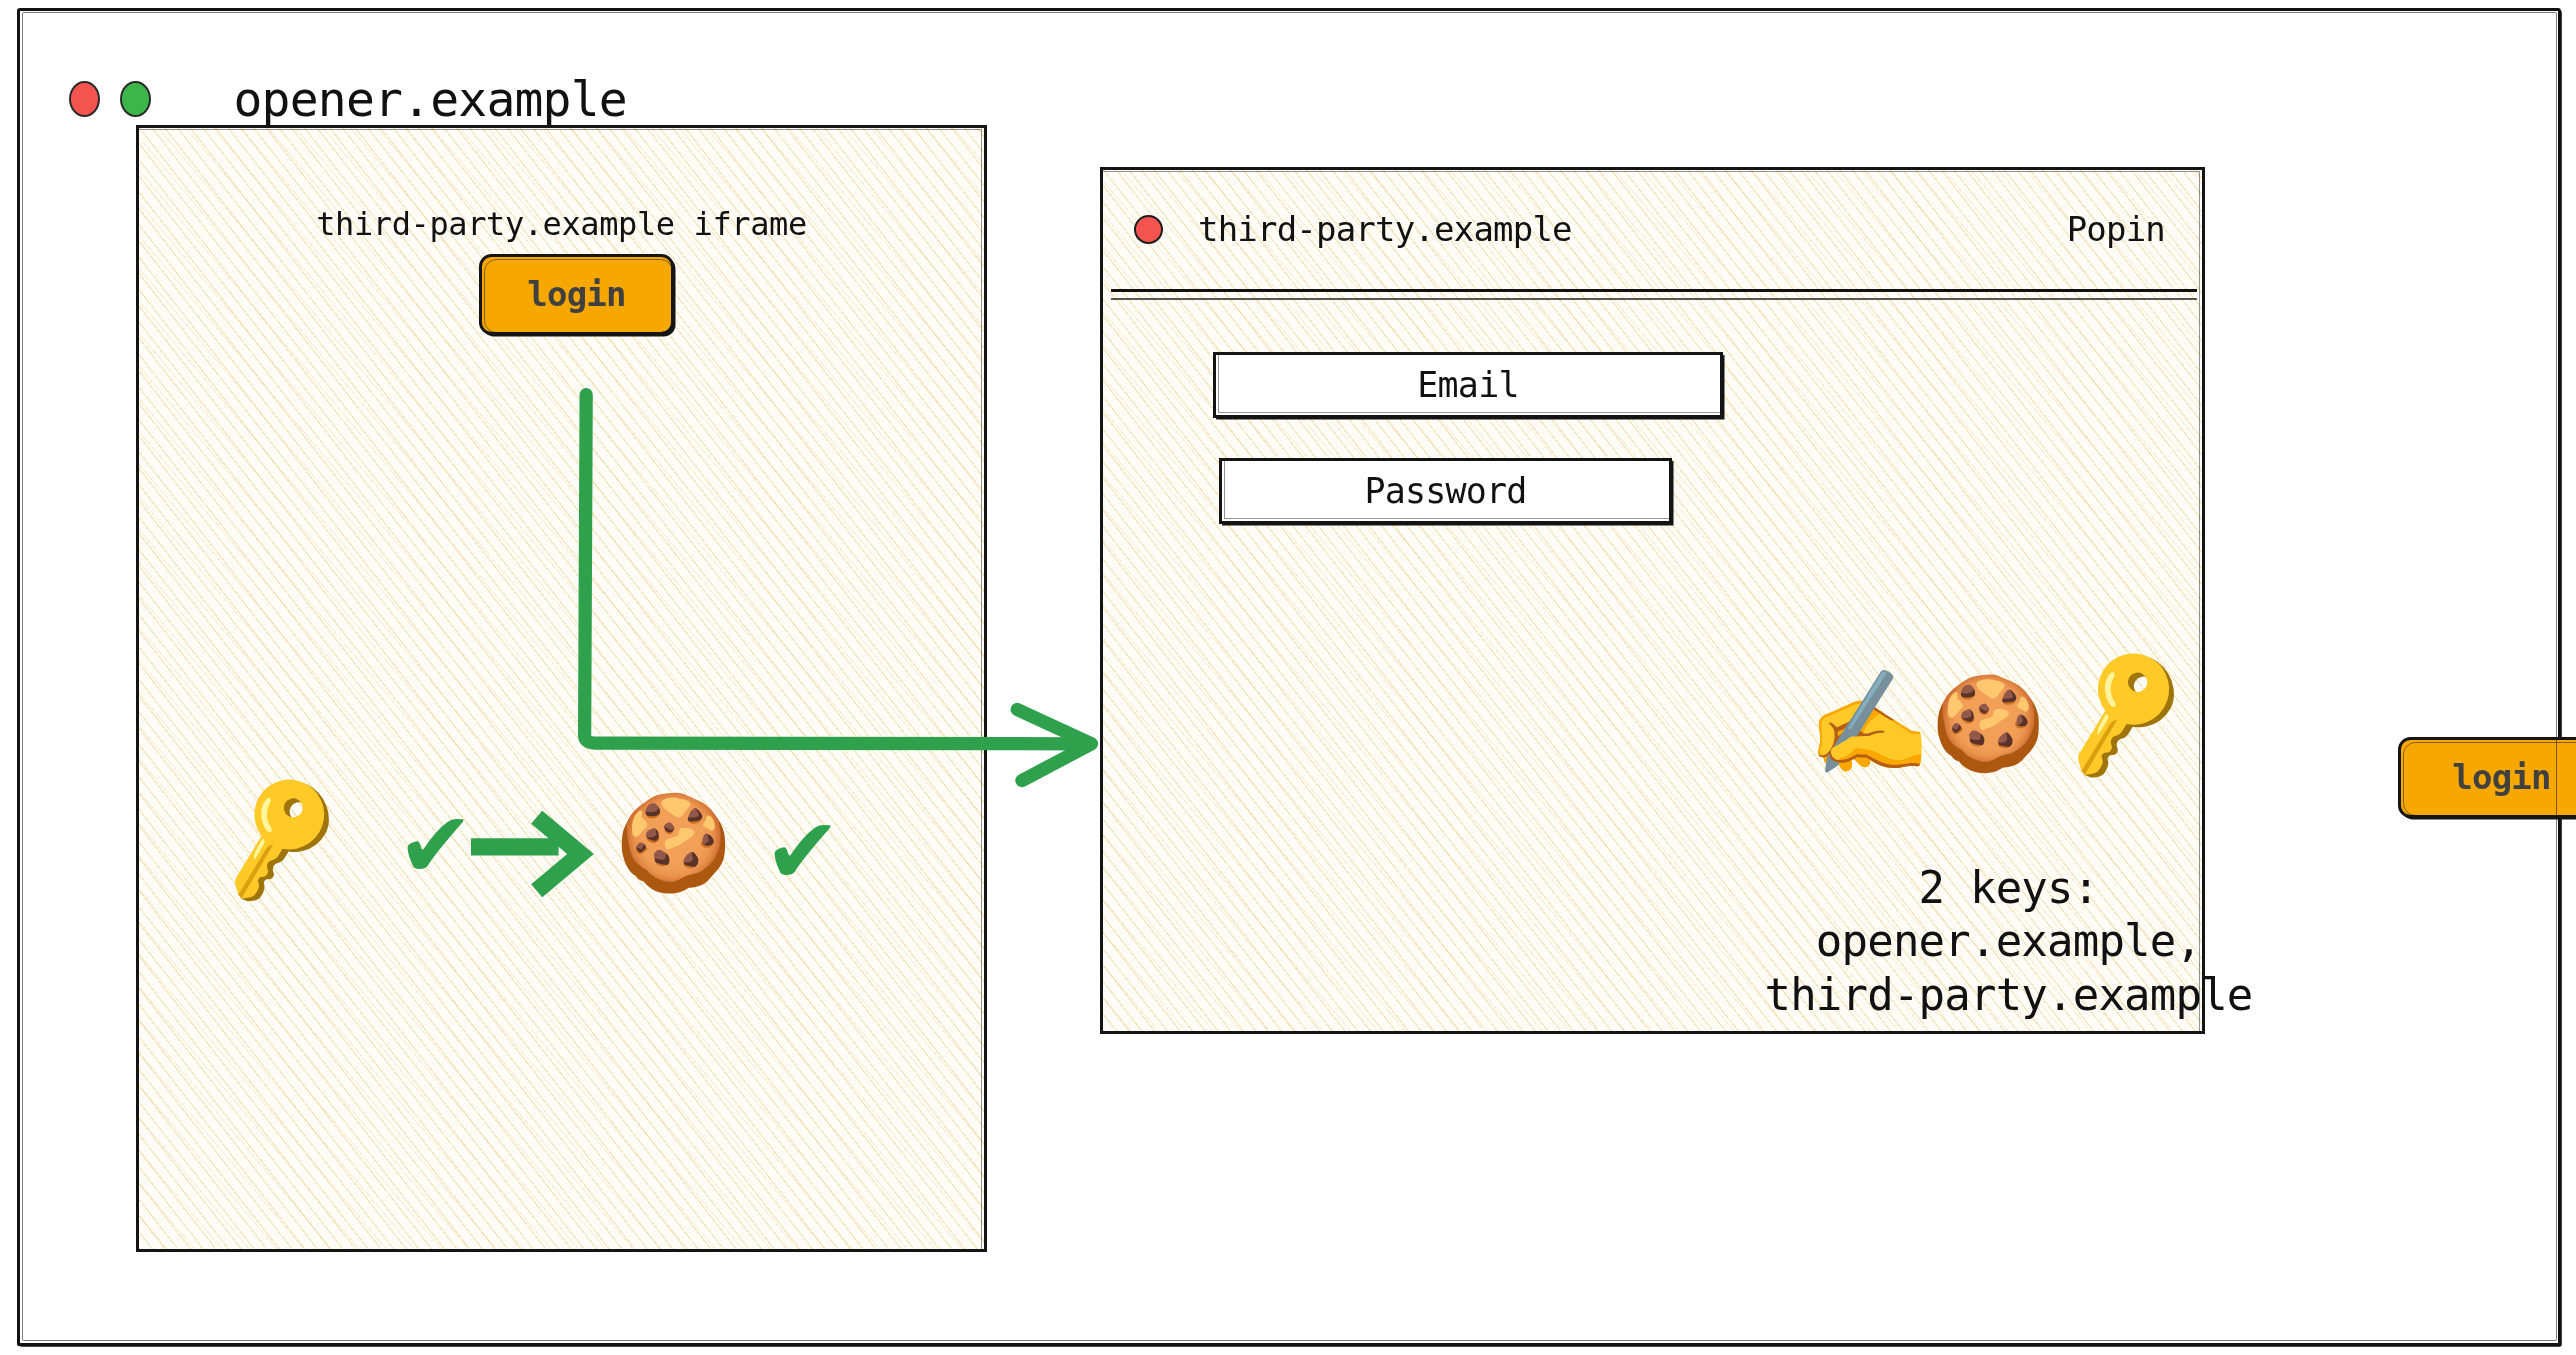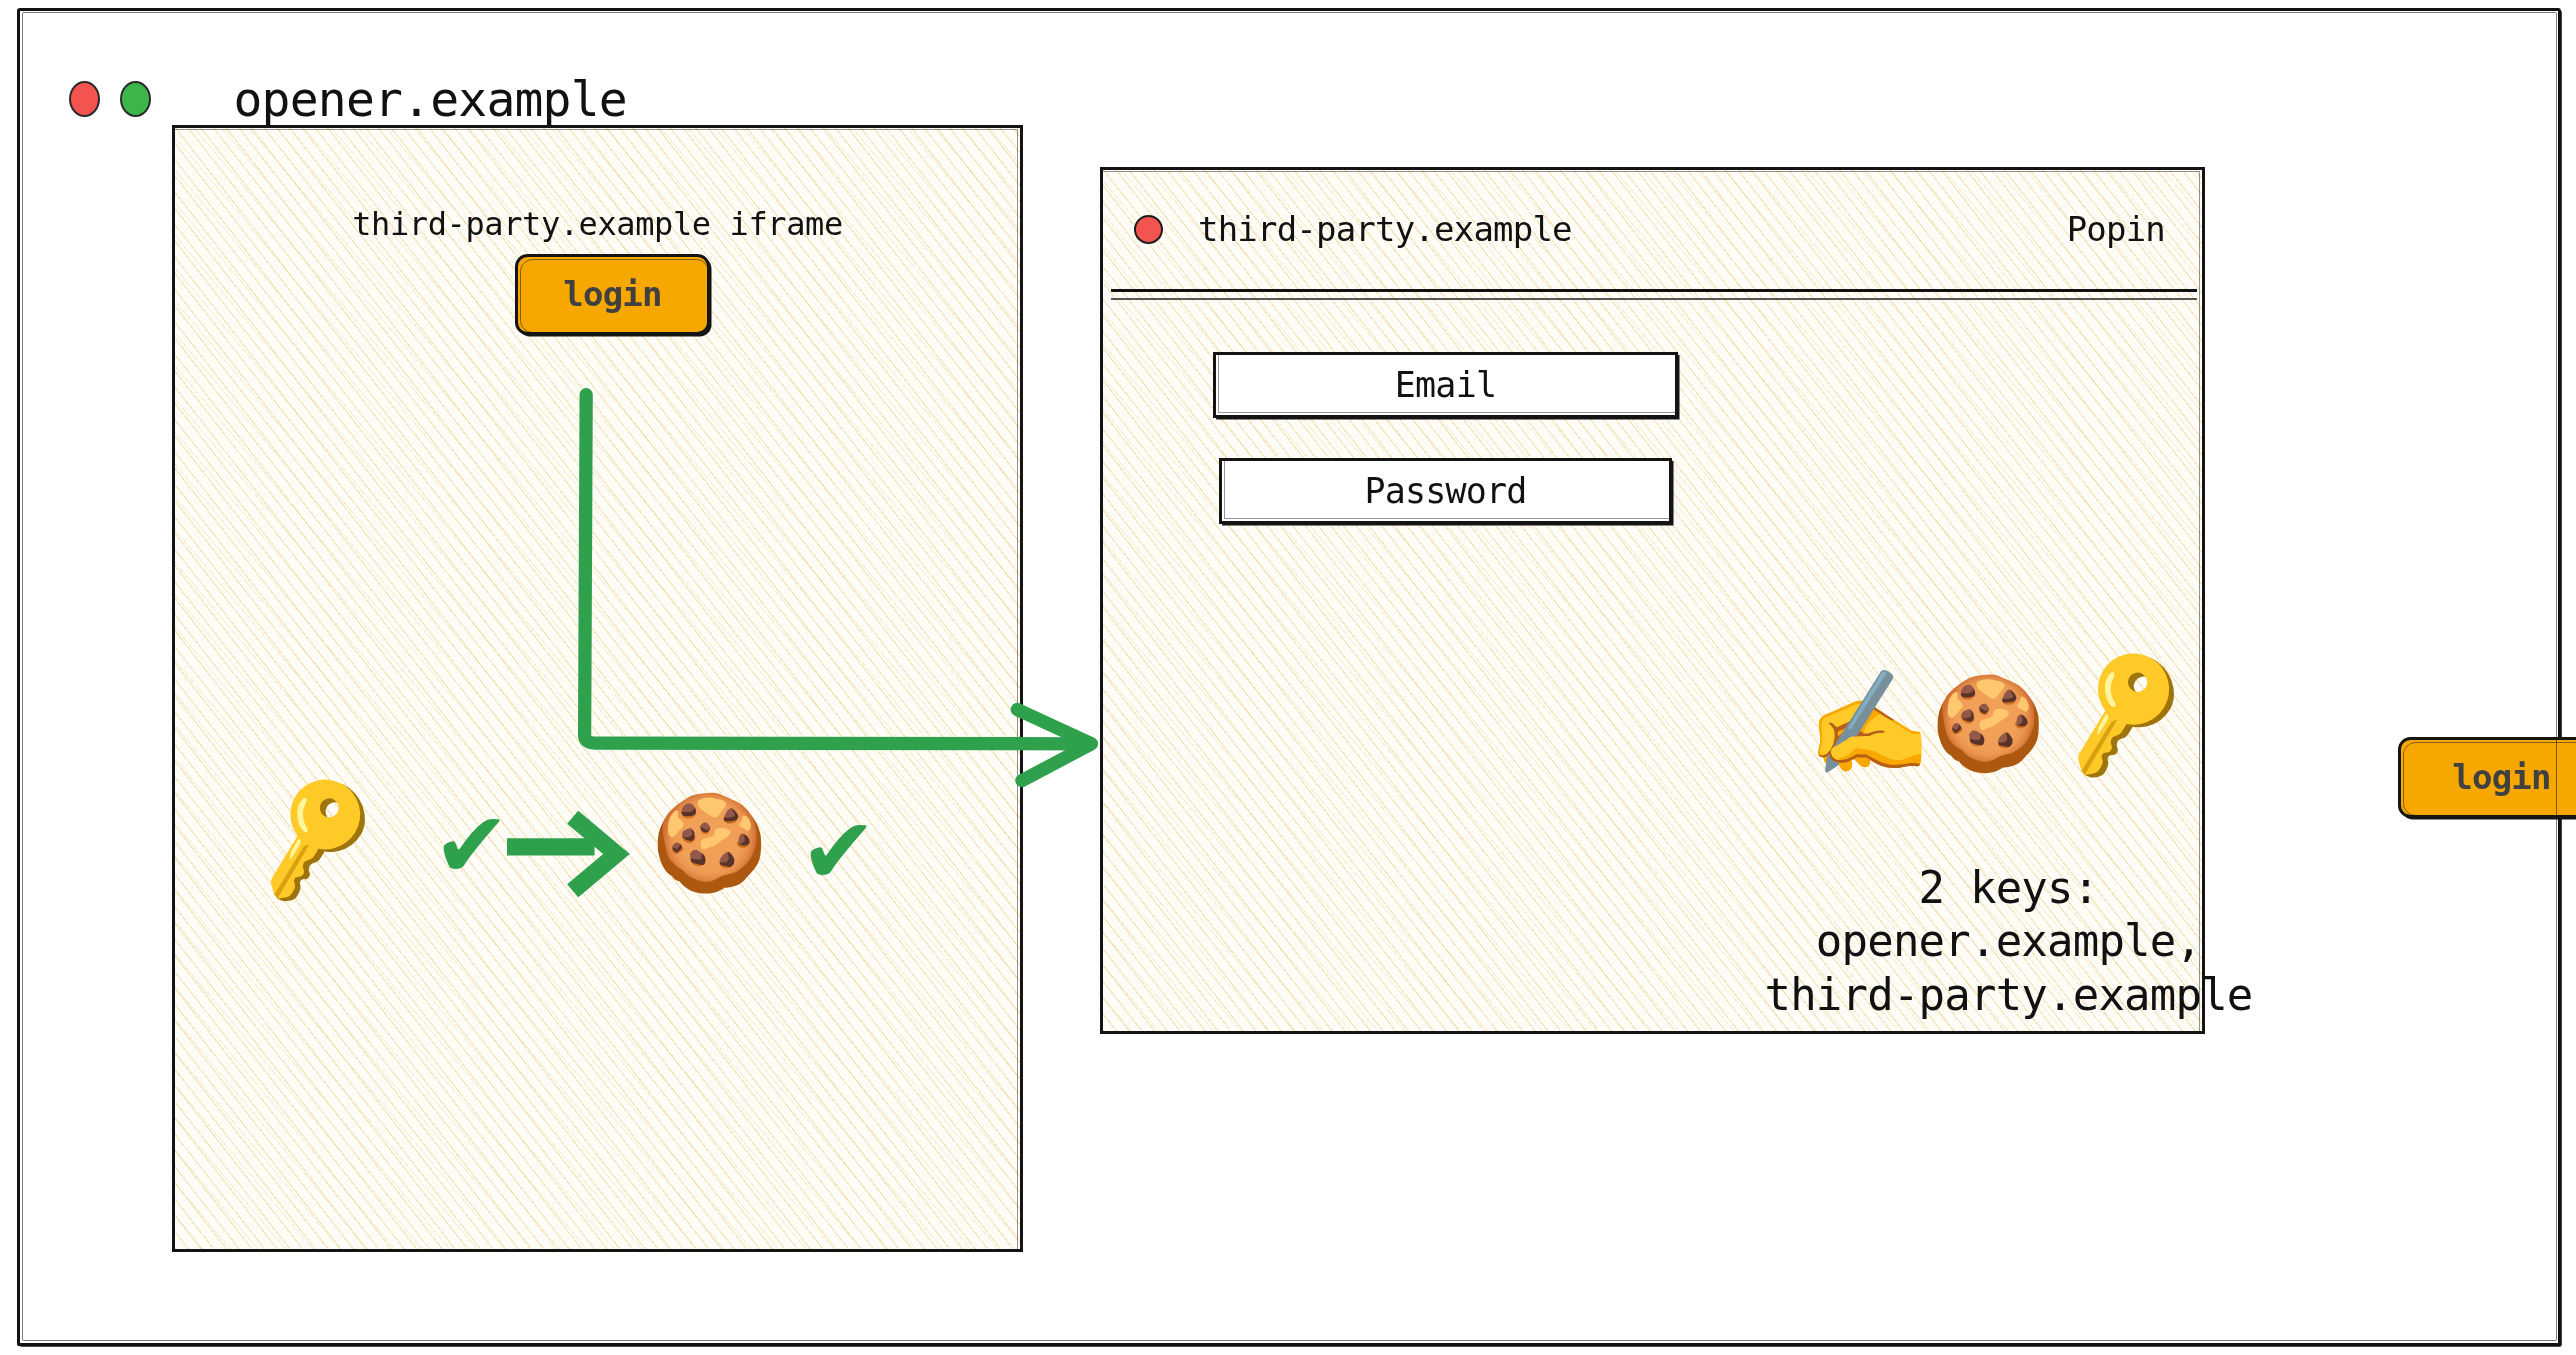--- a/index.html
+++ b/index.html
@@ -65,21 +65,21 @@
     border:3.1px solid #141414;
     box-sizing:border-box;
   }
   .panel:before{
     content:"";position:absolute;left:-0.8px;top:1.6px;right:2.3px;bottom:-1.6px;
     border:1.6px solid rgba(20,20,20,.45);
     pointer-events:none;
   }
 
   
-  #iframe-panel{left:116px;top:-62px;width:851px;height:1127px;margin-left:36px;}
+  #iframe-panel{left:116px;top:-62px;width:851px;height:1127px;}
   #iframe-label{
     position:absolute;left:0;right:0;top:77px;text-align:center;
     font-size:32px;letter-spacing:-0.4px;white-space:nowrap;
   }
 
   
   .login-btn{
     position:absolute;
     background:#f7a800;
     border:3.9px solid #151515;
@@ -137,21 +137,21 @@
     position:absolute;background:#fff;
     border:3.9px solid #141414;box-sizing:border-box;
     display:flex;align-items:center;justify-content:center;
     font-size:35px;letter-spacing:-0.8px;color:#111;
     box-shadow:2.3px 2.3px 0 -0.8px #141414;
   }
   .field:after{
     content:"";position:absolute;left:1.6px;top:-2.3px;right:-2.3px;bottom:1.6px;
     border:1.6px solid rgba(20,20,20,.45);pointer-events:none;
   }
-  #email-field{left:110px;top:182px;width:465px;height:66px;}
+  #email-field{left:110px;top:182px;width:510px;height:66px;}
   #password-field{left:116px;top:288px;width:453px;height:66px;}
 
   #popup-writing-emoji{left:703px;top:504px;font-size:100px;transform:rotate(-4deg);}
   #popup-cookie-emoji{left:828px;top:508px;font-size:92px;}
   #popup-key-emoji{left:957px;top:492px;font-size:102px;transform:rotate(-14deg);}
 
   #keys-note{
     position:absolute;left:648px;top:691px;width:515px;text-align:center;
     font-size:44px;line-height:1.22;letter-spacing:-0.8px;white-space:pre-line;
   }

